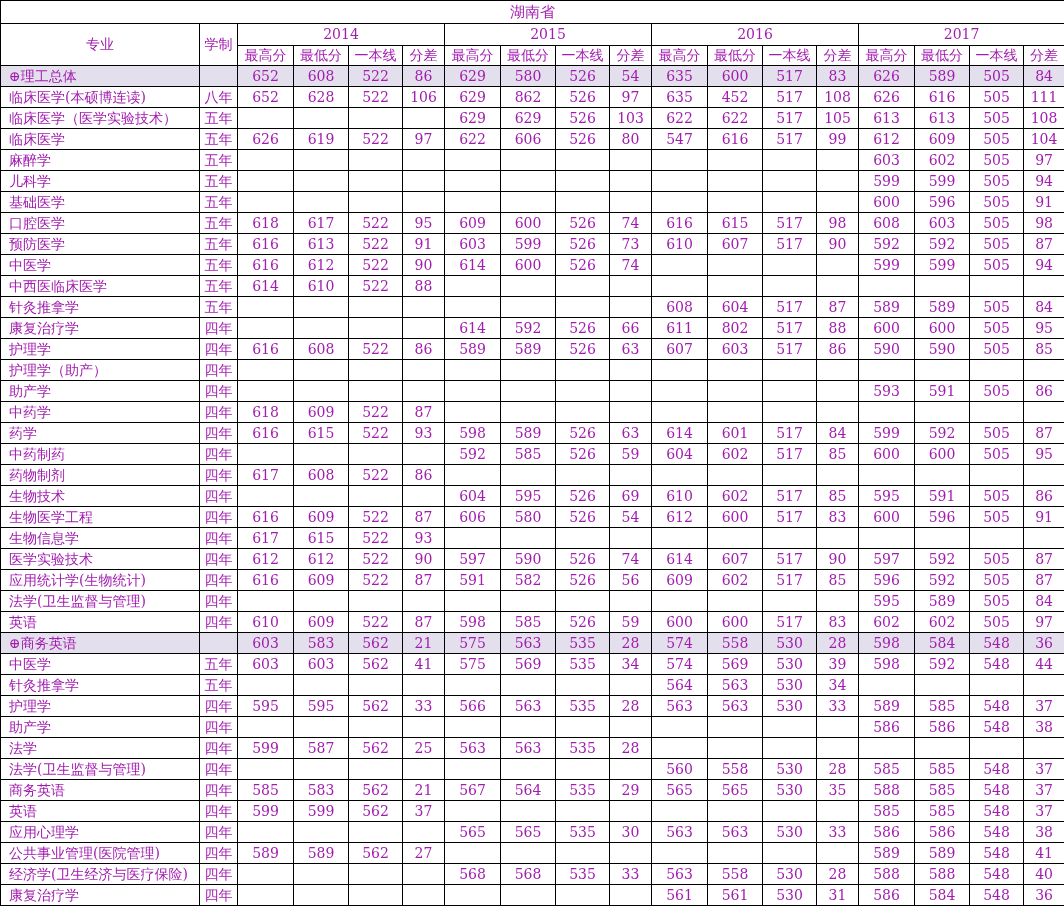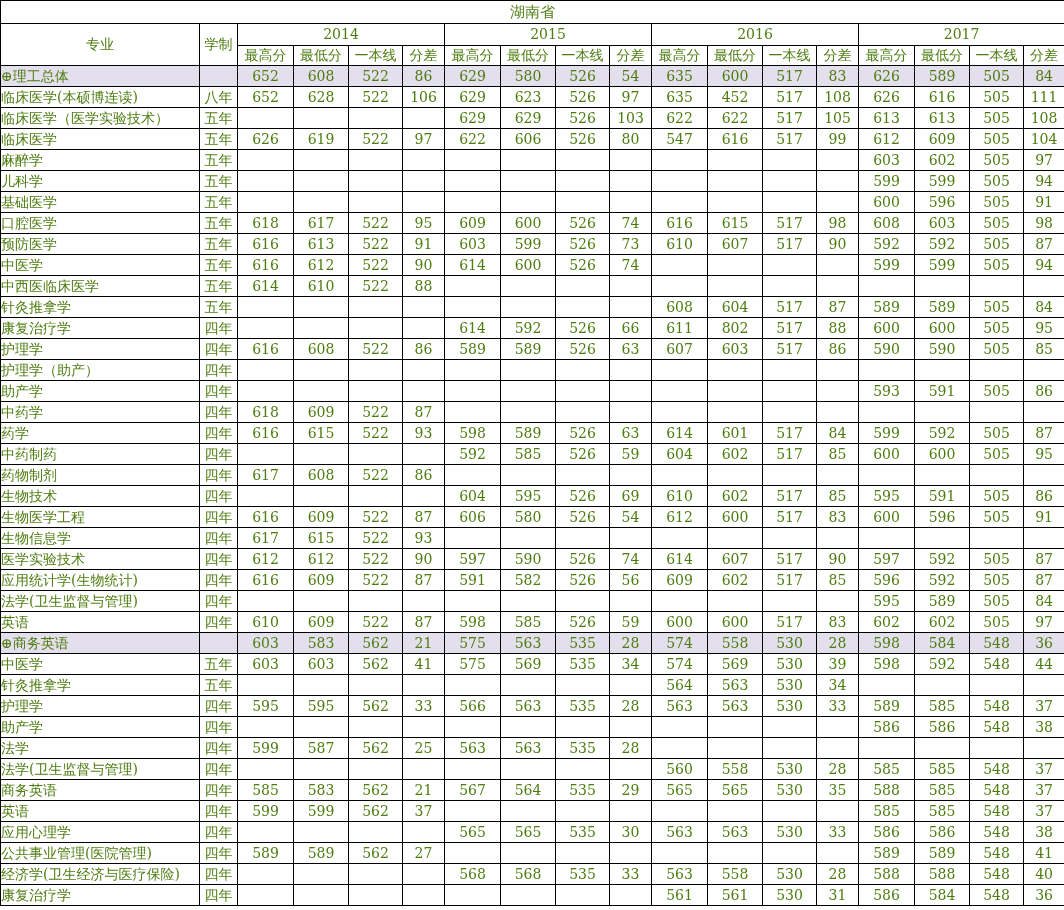--- a/index.html
+++ b/index.html
@@ -1,19 +1,19 @@
 <!DOCTYPE html>
 <html style="--hl: #E4DFEC;"><head>
 <meta charset="utf-8">
 <style>
   html, body { margin: 0; padding: 0; background: #fff; }
   .sheet {
     width: 928px;
     font-family: "DejaVu Serif", "Liberation Serif", serif;
-    color: #4d7c0f;
+    color: #a21caf;
   }
   table {
     border-collapse: collapse;
     table-layout: fixed;
     width: 1064px;
   }
   td, th {
     border: 1px solid #000;
     font-weight: normal;
     font-size: 14px;
@@ -21,21 +21,21 @@
     vertical-align: middle;
     padding: 0;
     height: 20px;
     line-height: 20px;
     overflow: hidden;
     white-space: nowrap;
   }
   th.title-cell { font-size: 15px; height: 22px; line-height: 22px; }
   th.year-cell  { height: 21px; line-height: 21px; font-size: 14px; }
   th.sub-cell   { height: 19px; line-height: 19px; font-size: 14px; margin-top: 47px; }
-  td.major { text-align: left; padding-left: 0; }
+  td.major { text-align: left; padding-left: 8px; }
   tr.hl td { background: var(--hl, #E4DFEC); }
 </style>
 </head>
 <body>
 
 <div class="sheet">
   <table>
     <colgroup>
       <col style="width:199px">
       <col style="width:38px">
@@ -109,21 +109,21 @@
           <td>84</td>
         </tr>
         <tr>
           <td class="major">临床医学(本硕博连读)</td>
           <td>八年</td>
           <td>652</td>
           <td>628</td>
           <td>522</td>
           <td>106</td>
           <td>629</td>
-          <td>623</td>
+          <td>862</td>
           <td>526</td>
           <td>97</td>
           <td>635</td>
           <td>452</td>
           <td>517</td>
           <td>108</td>
           <td>626</td>
           <td>616</td>
           <td>505</td>
           <td>111</td>

